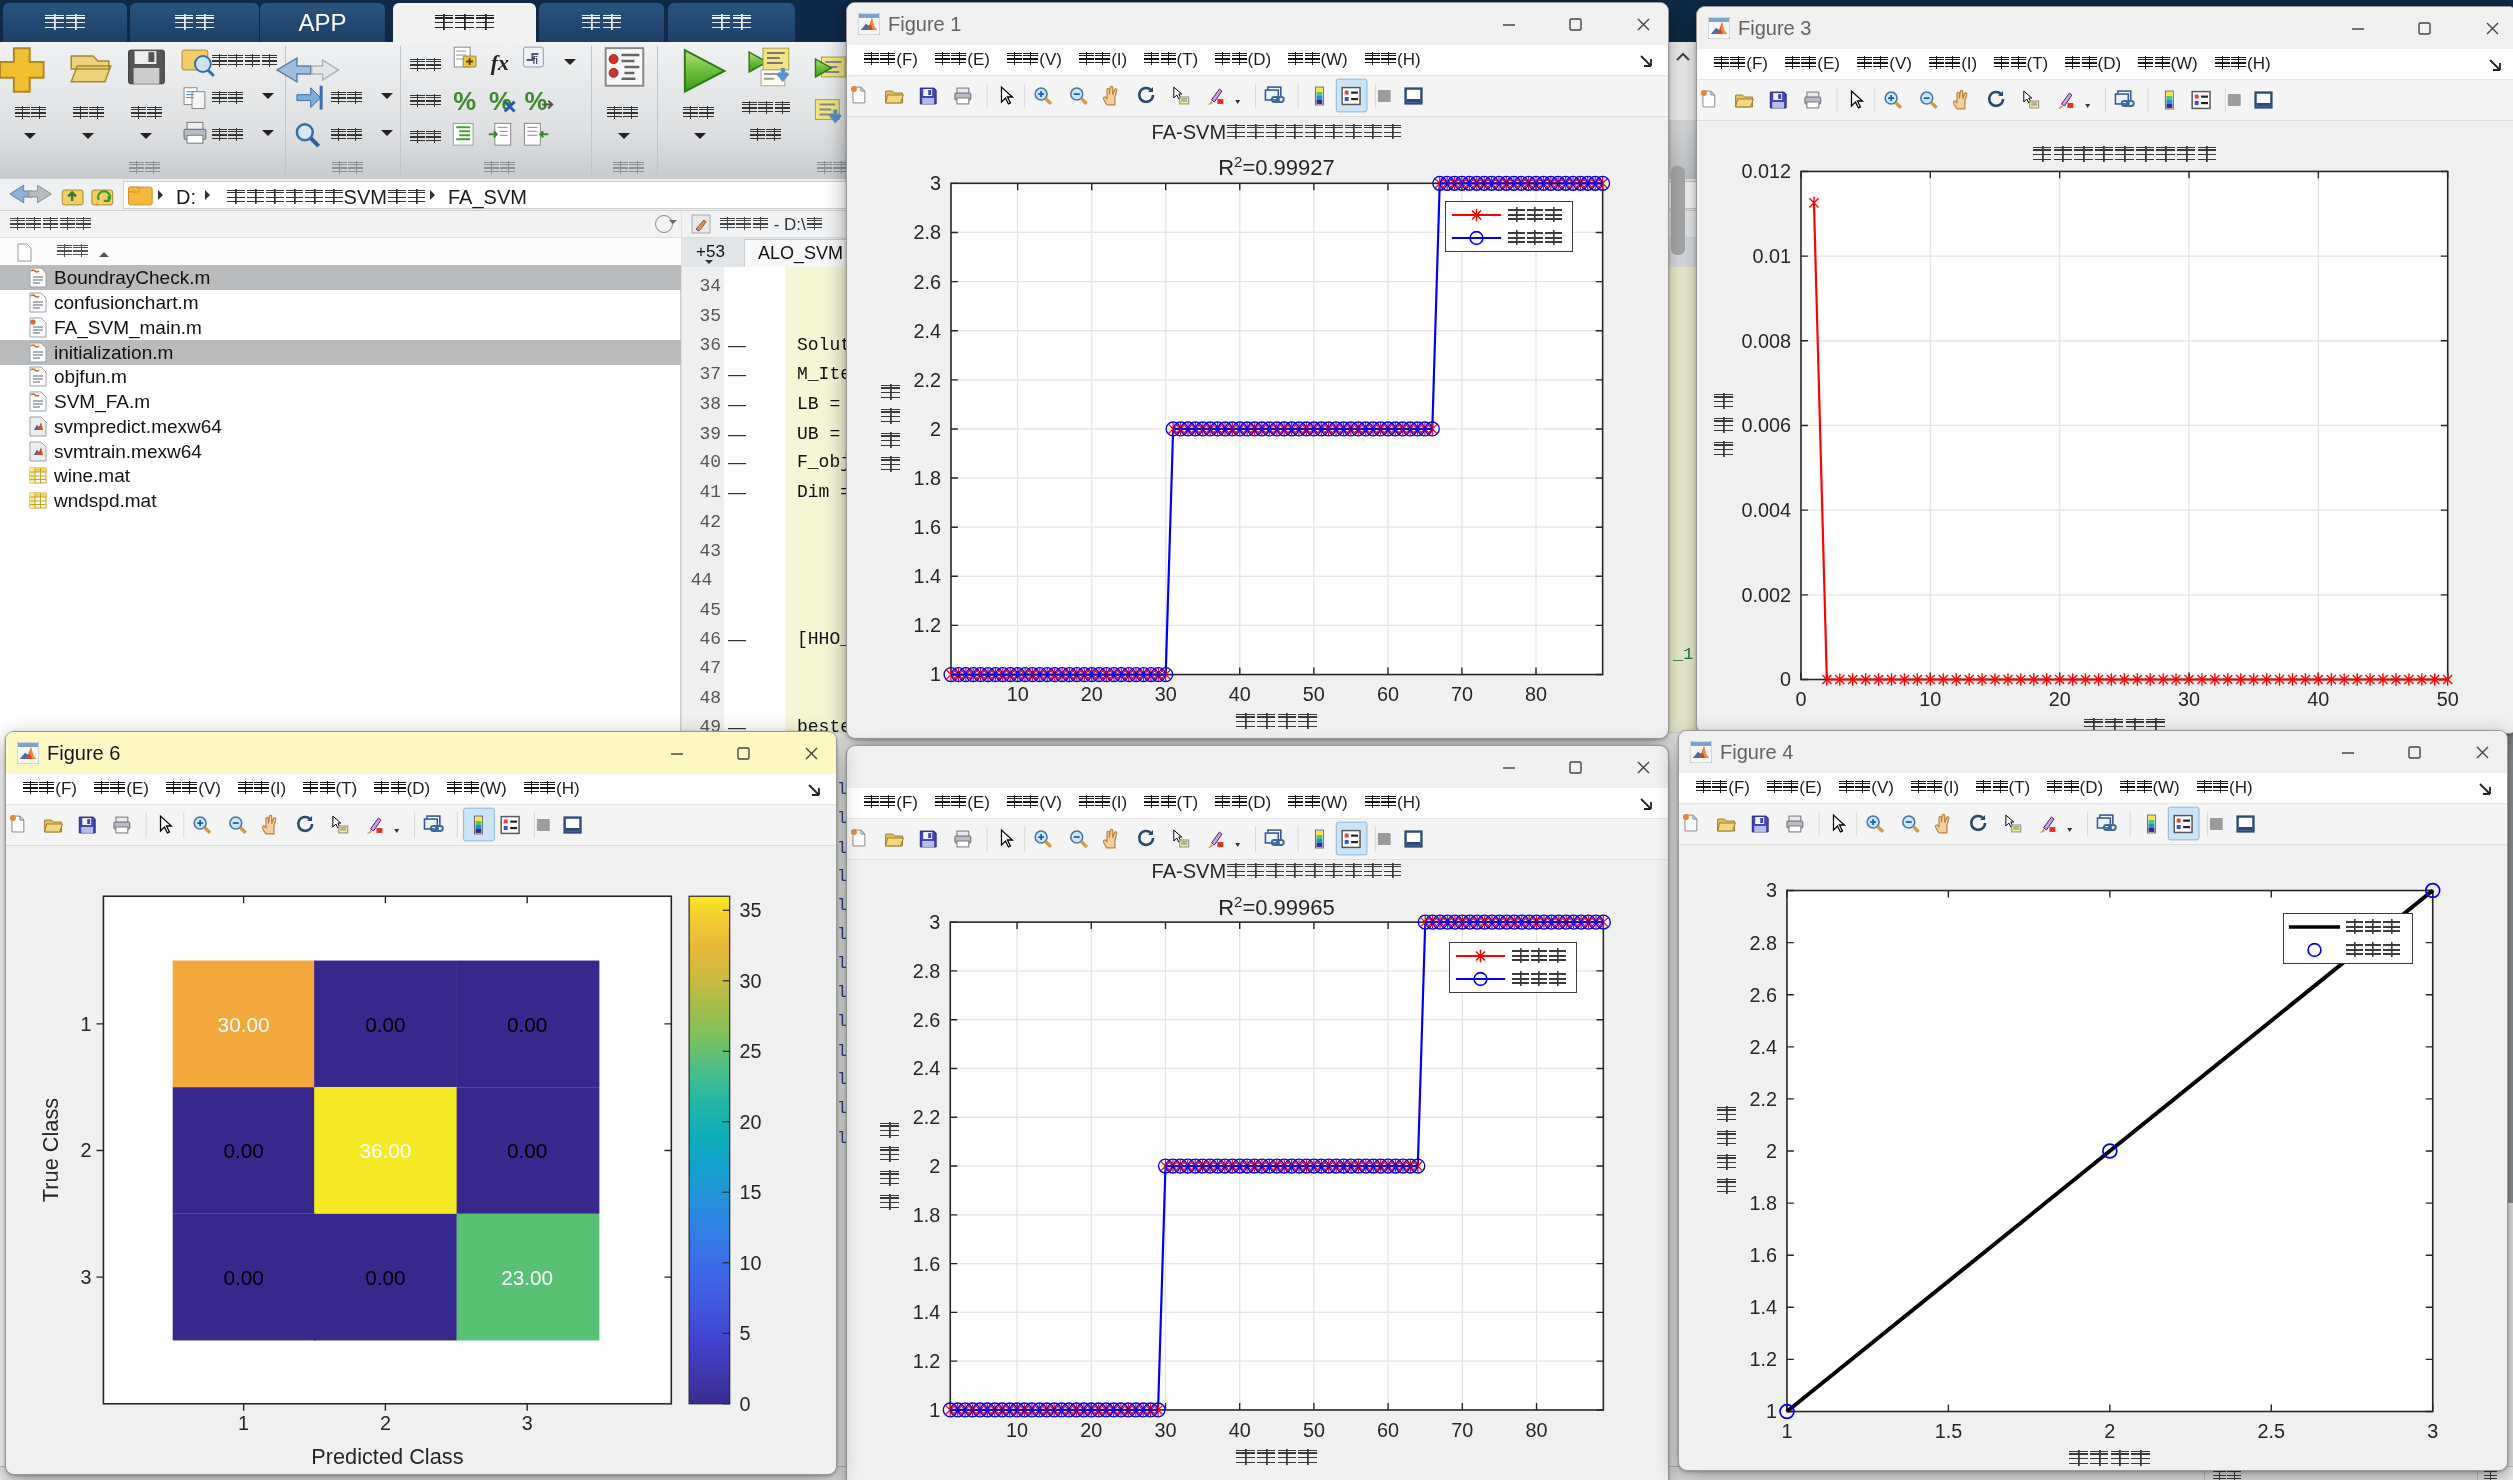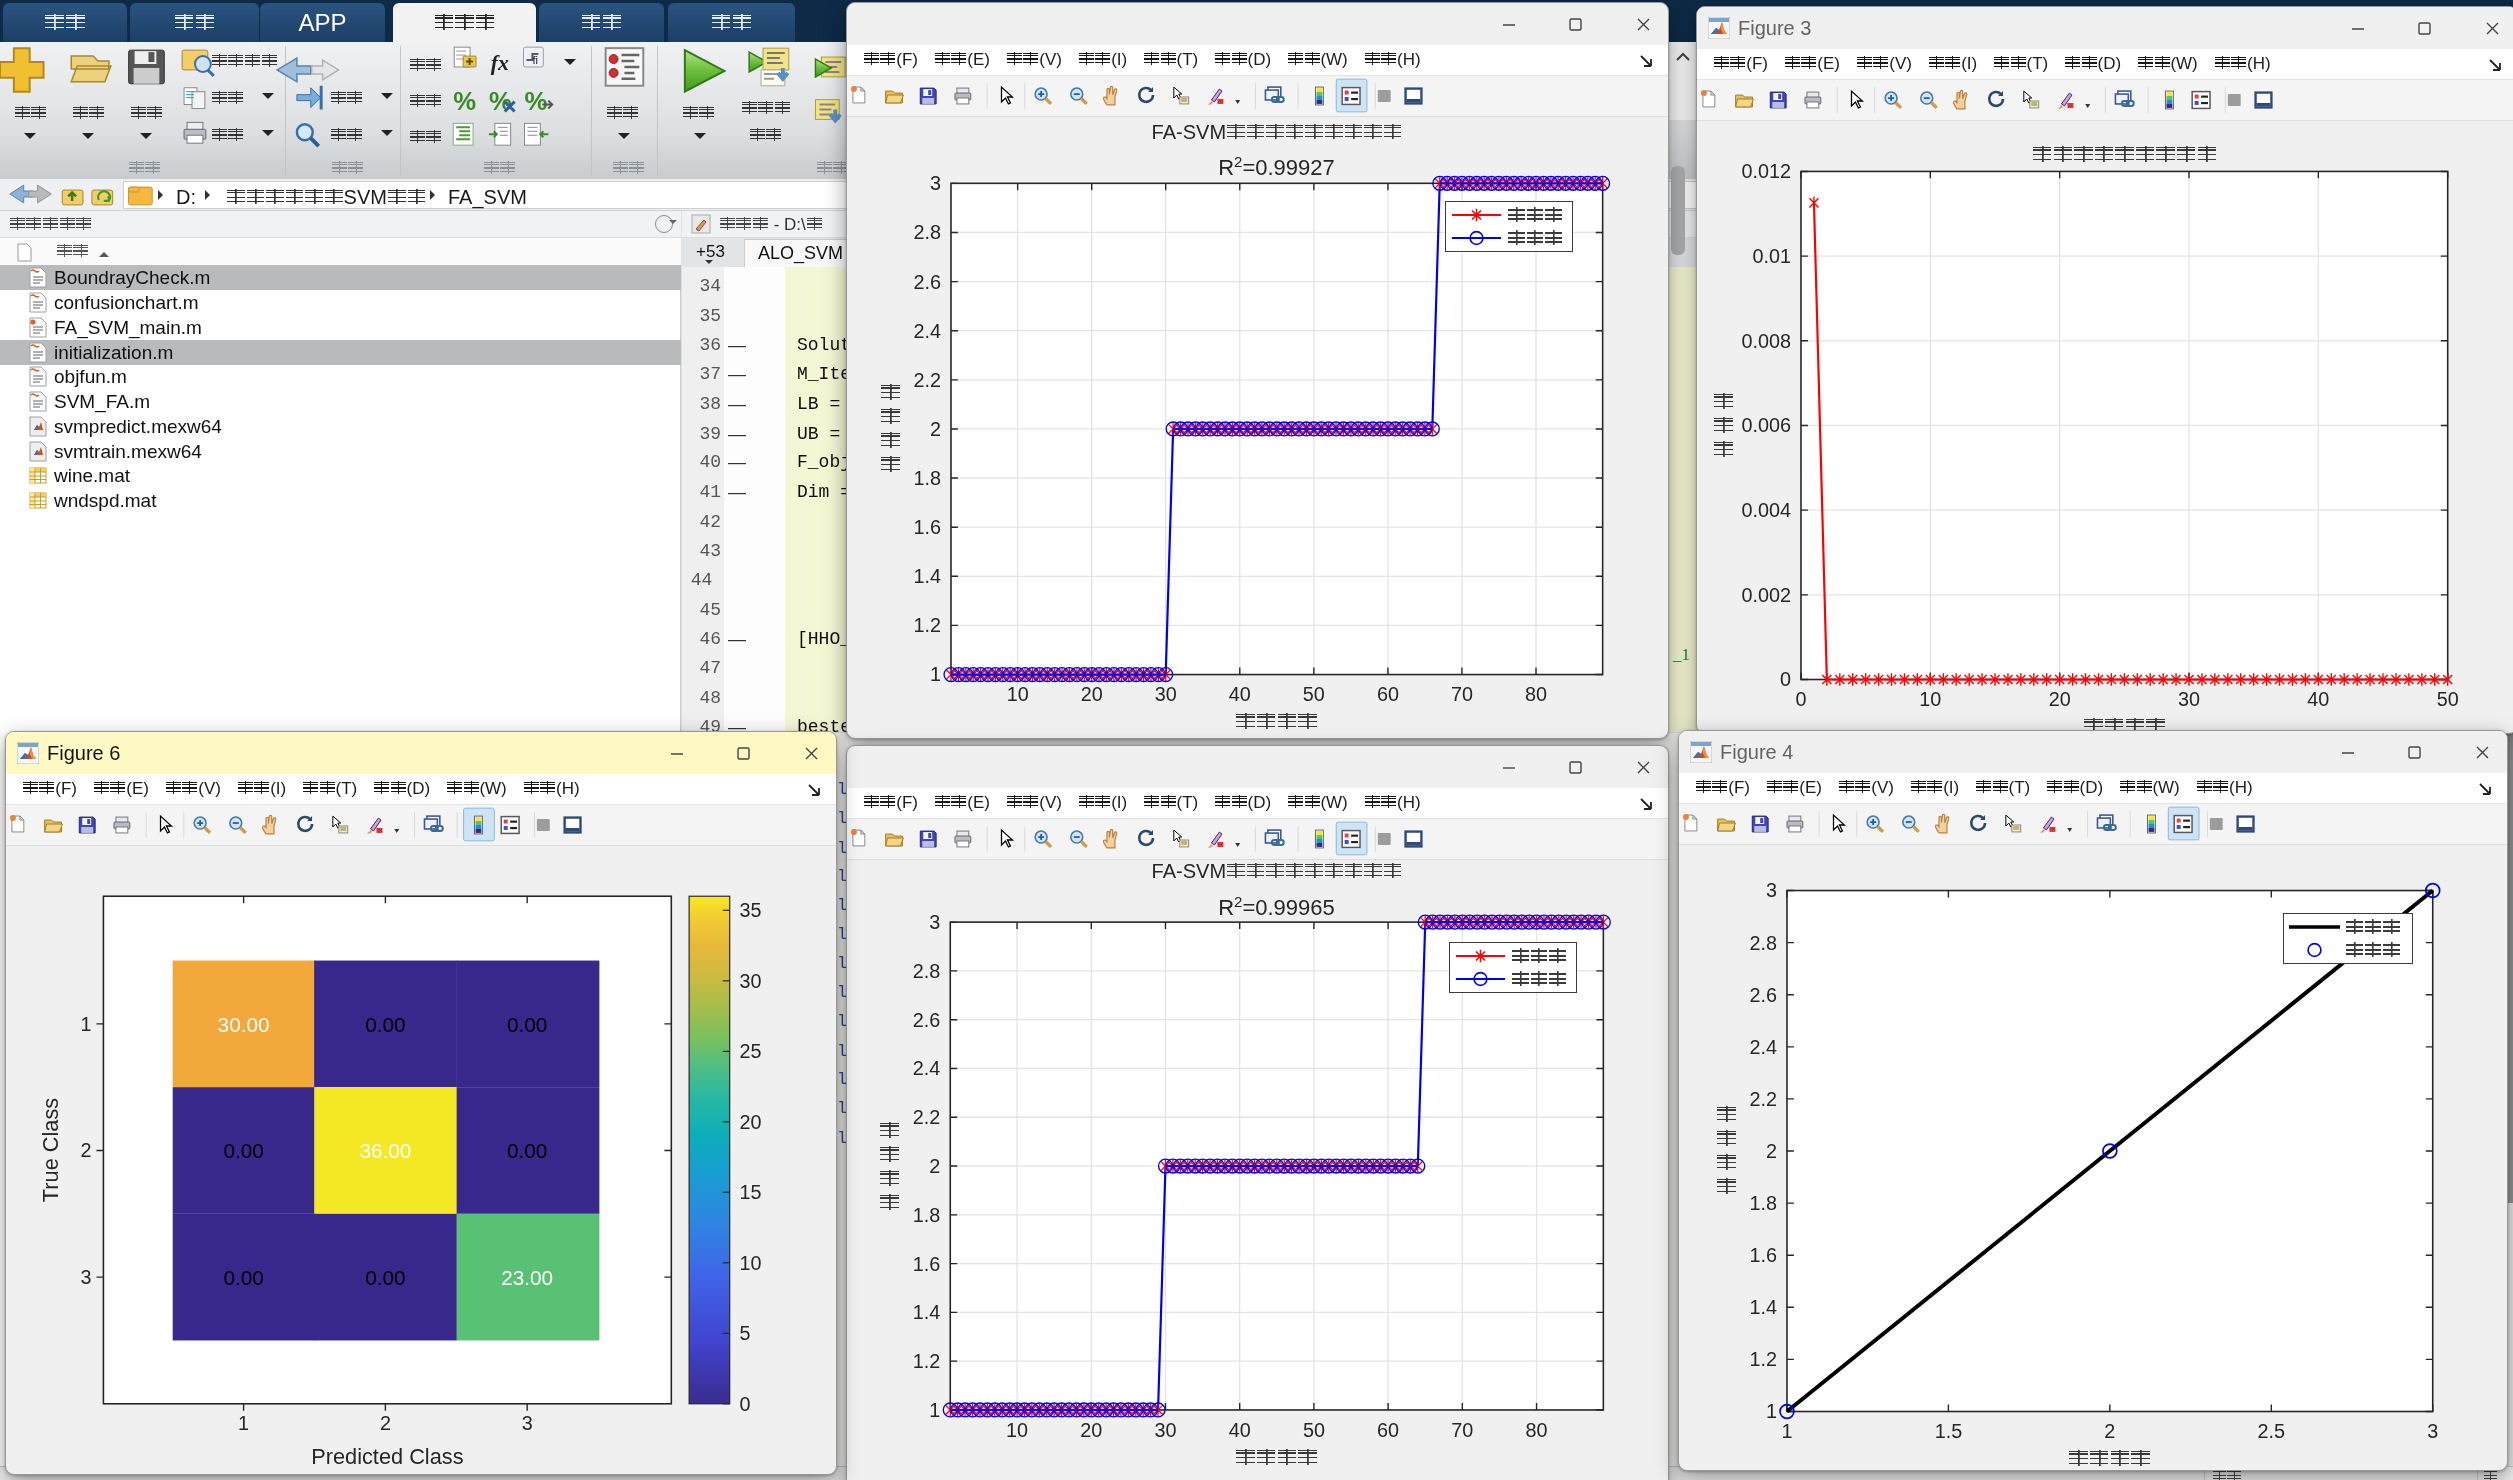--- a/index.html
+++ b/index.html
@@ -344,21 +344,21 @@
       <div class="abs" style="left:682px;top:658px;width:39px;text-align:right;font-size:18px;color:#555;font-family:'Liberation Mono',monospace">47</div>
       <div class="abs" style="left:682px;top:688px;width:39px;text-align:right;font-size:18px;color:#555;font-family:'Liberation Mono',monospace">48</div>
       <div class="abs" style="left:682px;top:717px;width:39px;text-align:right;font-size:18px;color:#555;font-family:'Liberation Mono',monospace">49</div>
       <div class="abs" style="left:728px;top:717px;font-size:18px;color:#333">—</div>
       <div class="abs" style="left:797px;top:717px;font-size:18px;color:#101010;font-family:'Liberation Mono',monospace;white-space:pre">beste=</div>
       <div class="abs" style="left:1669px;top:42px;width:30px;height:78px;background:#f6f6f6"></div>
       <svg class="abs" style="left:1675px;top:50px" width="16" height="14" viewBox="0 0 16 14">
         <path d="M2,10 L8,4 L14,10" fill="none" stroke="#444" stroke-width="2"></path>
       </svg>
       <div class="abs" style="left:1671px;top:166px;width:14px;height:89px;background:#aeb0b2;border-radius:6px"></div>
-      <div class="abs" style="left:1673px;top:645px;font-size:17px;color:#15803d;font-family:Liberation Serif, serif">_1</div>
+      <div class="abs" style="left:1673px;top:645px;font-size:17px;color:#15803d;font-family:Liberation Mono, monospace">_1</div>
       <div class="abs" style="left:2506px;top:267px;width:8px;height:1199px;background:#e8e8e8"></div>
       <div class="abs" style="left:2506px;top:693px;width:8px;height:510px;background:#909294"></div>
       <div class="abs" style="left:0;top:1466px;width:2514px;height:14px;background:#f0f0f0;border-top:1px solid #c8c8c8"></div>
       <div class="abs" style="left:2204px;top:1466px;width:1px;height:14px;background:#ccc"></div>
       <div class="abs" style="left:2212px;top:1467px;font-size:15px;--c:#333"><i class="g"></i><i class="g"></i></div>
       <div class="abs" style="left:2477px;top:1466px;width:1px;height:14px;background:#ccc"></div>
       <div class="abs" style="left:2483px;top:1467px;font-size:15px;color:#333;--c:#333"><i class="g"></i> 56</div>
     </div>
 <svg width="0" height="0" style="position:absolute">
 <defs>
@@ -610,20 +610,26 @@
         <use href="#mstar" x="718.8" y="679.0" stroke="#f00" stroke-width="1.4"></use>
         <use href="#mstar" x="731.9" y="679.0" stroke="#f00" stroke-width="1.4"></use>
         <use href="#mstar" x="744.9" y="679.0" stroke="#f00" stroke-width="1.4"></use>
         <use href="#mstar" x="758.0" y="679.0" stroke="#f00" stroke-width="1.4"></use>
       </svg>
       <div class="abs" style="left:180px;top:136px;width:495px;text-align:center;font-size:21px;--c:#262626"><i class="g"></i><i class="g"></i><i class="g"></i><i class="g"></i><i class="g"></i><i class="g"></i><i class="g"></i><i class="g"></i><i class="g"></i></div>
       <div class="abs" style="left:368px;top:708px;width:119px;text-align:center;font-size:21px;--c:#262626"><i class="g"></i><i class="g"></i><i class="g"></i><i class="g"></i></div>
       <div class="abs" style="left:16px;top:383px;width:22px;font-size:21px;--c:#262626;line-height:24px"><i class="g"></i><i class="g"></i><i class="g"></i></div>
     </div>
     <div class="win" style="left:846px;top:2px;width:823px;height:737px;z-index:3">
+      <div class="tbar" style="background:#f0f0f0">
+        <svg class="abs" style="left:11px;top:10px" width="22" height="22" viewBox="0 0 22 22">
+          <use href="#mlogo"></use>
+        </svg>
+        <span class="tt" style="margin-left:41px;color:#636363">Figure 1</span>
+      </div>
       <div class="wbtn" style="left:652px">
         <svg width="17" height="17" viewBox="0 0 17 17">
           <use href="#wmin"></use>
         </svg>
       </div>
       <div class="wbtn" style="left:718px">
         <svg width="17" height="17" viewBox="0 0 17 17">
           <use href="#wmax"></use>
         </svg>
       </div>

